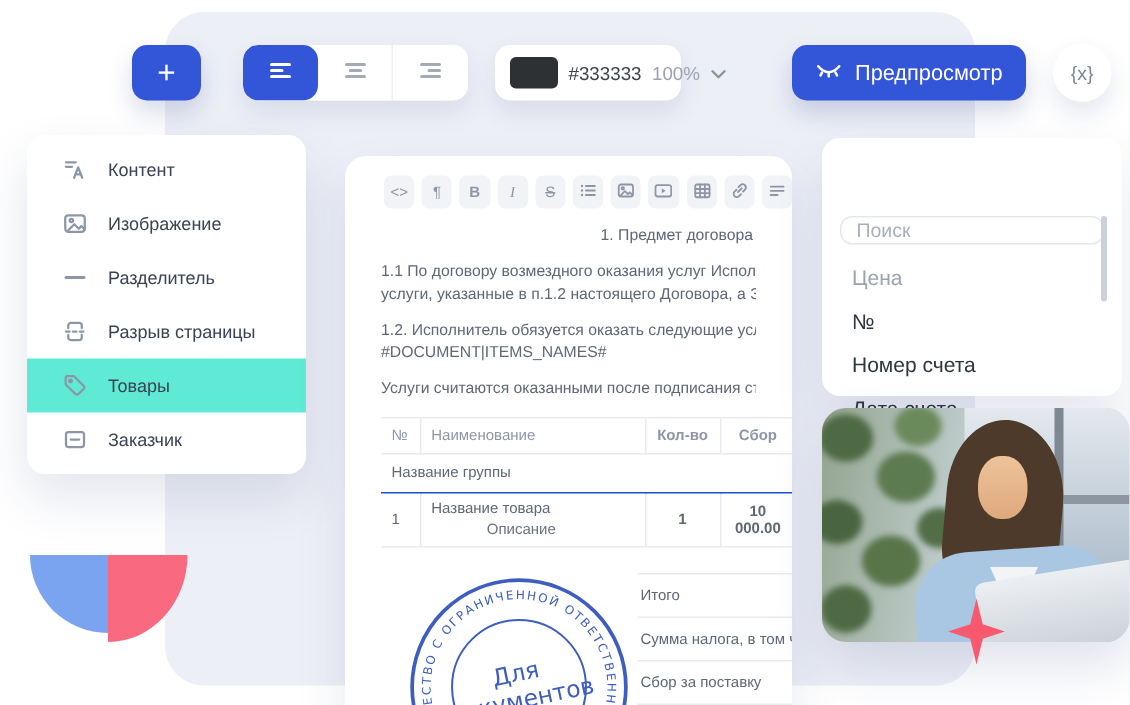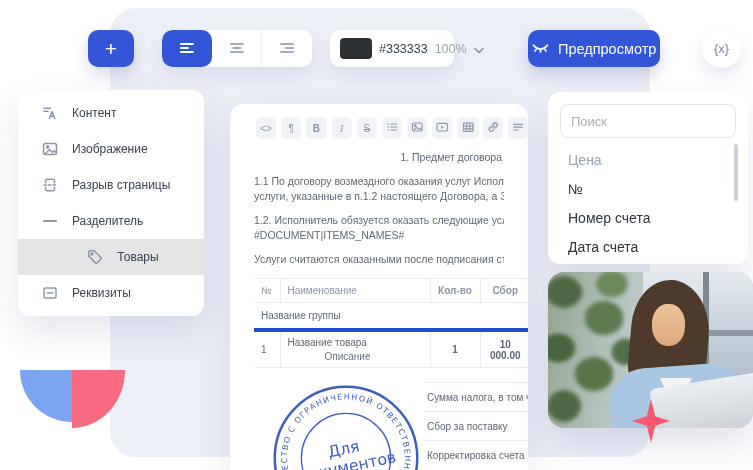--- a/index.html
+++ b/index.html
@@ -26,33 +26,33 @@
   .align-seg{flex:1;display:flex;align-items:center;justify-content:center;cursor:pointer;background:#fff;}
   .align-seg.active{background:#3356d8;border-radius:10px;}
   .align-seg + .align-seg{border-left:1px solid #eef0f4;}
   .align-seg.active + .align-seg{border-left:none;}
   .color-picker{position:absolute;left:330px;top:30px;width:124px;height:37px;border-radius:10px;
            background:#fff;display:flex;align-items:center;gap:7px;padding:0 10px;box-sizing:border-box;
            box-shadow:0 8px 16px rgba(38,58,128,.10);cursor:pointer;}
   .swatch{width:32px;height:21px;border-radius:4px;background:#2e3133;flex:0 0 auto;}
   .hex{font-size:12.5px;color:#3a4150;}
   .opacity{font-size:12.5px;color:#9aa3b2;}
-  .btn-preview{position:absolute;left:528px;top:30px;height:37px;padding:0 4px;border-radius:10px;
+  .btn-preview{position:absolute;left:528px;top:30px;height:37px;padding:0 16px;border-radius:10px;
            background:#3356d8;color:#fff;font-size:14.5px;display:flex;align-items:center;gap:9px;
            box-shadow:0 8px 16px rgba(38,58,128,.20);cursor:pointer;}
   .btn-vars{position:absolute;left:702px;top:29px;width:39px;height:39px;border-radius:50%;background:#fff;
            color:#7d8494;font-size:13px;display:flex;align-items:center;justify-content:center;
            box-shadow:0 8px 16px rgba(38,58,128,.12);cursor:pointer;}
 
   
   .menu{position:absolute;left:18px;top:90px;width:186px;background:#fff;border-radius:12px;
         padding:5px 0;box-shadow:0 16px 34px rgba(33,47,103,.12);}
   .mi{height:36px;display:flex;align-items:center;gap:13px;padding:0 0 0 23px;cursor:pointer;
       font-size:12px;color:#3a4254;}
-  .mi.active{background:#e5e5e5;justify-content:center;}
+  .mi.active{background:#5eead4;}
   .micon{width:18px;height:18px;flex:0 0 auto;display:flex;}
   .micon svg{stroke:#8d96a9;fill:none;stroke-width:1.5;stroke-linecap:round;stroke-linejoin:round;}
 
   
   .doc{position:absolute;left:230px;top:104px;width:298px;height:400px;background:#fff;
        border-radius:14px;box-shadow:0 16px 34px rgba(33,47,103,.10);overflow:hidden;}
   .etoolbar{display:flex;gap:5px;padding:13px 0 0 26px;}
   .ebtn{width:24px;height:22px;border-radius:5px;background:#f2f3f7;display:flex;align-items:center;
         justify-content:center;cursor:pointer;color:#8e96a6;font-size:10px;}
   .ebtn svg{stroke:#8e96a6;fill:none;stroke-width:1.2;stroke-linecap:round;stroke-linejoin:round;}
@@ -64,32 +64,32 @@
   .line{white-space:nowrap;overflow:hidden;line-height:15px;}
   .para{margin-top:9px;}
   .ptable{border-collapse:collapse;table-layout:fixed;width:276px;font-size:10px;margin-top:11px;
           color:#5f6777;}
   .ptable th{color:#8e96a6;font-weight:400;text-align:left;padding:6px 7px;
              border-top:1px solid #e9ebf1;border-bottom:1px solid #e9ebf1;}
   .ptable td{padding:5px 7px;}
   .ptable .ctr{text-align:center;font-weight:bold;}
   .ptable th+th{border-left:1px solid #e9ebf1;}
   .ptable .item-row td+td{border-left:1px solid #e9ebf1;}
-  .ptable .group-row td{border-bottom:4px solid #1d4ed8;padding:7px 7px;}
+  .ptable .group-row td{border-bottom:1px solid #1d4ed8;padding:7px 7px;}
   .ptable .item-row td{border-bottom:1px solid #e9ebf1;}
   .idesc{color:#6a7282;margin-top:3px;padding-left:37px;}
   .totals{position:absolute;left:195px;top:278px;width:103px;font-size:10px;color:#5f6777;}
   .trow{border-top:1px solid #e9ebf1;padding:9px 0 8px 2px;white-space:nowrap;overflow:hidden;cursor:pointer;}
   .stamp{position:absolute;left:40px;top:278px;width:152px;height:152px;}
 
   
   .fields{position:absolute;left:548px;top:92px;width:200px;height:172px;background:#fff;border-radius:12px;
           box-shadow:0 16px 34px rgba(33,47,103,.10);box-sizing:border-box;padding:12px 12px 0 12px;}
-  .search{width:100%;height:34px;border:1px solid #e4e7ee;border-radius:8px;box-sizing:border-box;
-          padding:0 10px;font-size:13px;color:#ec4899;font-family:"Liberation Sans",sans-serif;outline:none;}
+  .search{width:100%;height:19px;border:1px solid #e4e7ee;border-radius:8px;box-sizing:border-box;
+          padding:0 10px;font-size:13px;color:#ec4899;font-family:"Liberation Sans",sans-serif;outline:none;margin-top:40px;}
   .search::placeholder{color:#a7aebc;}
   .fgroup{margin:14px 0 0 8px;font-size:14px;color:#9aa3b2;}
   .fitem{margin:13px 0 0 8px;font-size:14px;color:#2e3440;cursor:pointer;}
   .fscroll{position:absolute;right:10px;top:52px;width:4px;height:57px;border-radius:2px;background:#ccd0da;cursor:pointer;}
 
   
   .photo{position:absolute;left:548px;top:272px;width:205px;height:156px;border-radius:16px;overflow:hidden;
          box-shadow:0 16px 34px rgba(33,47,103,.14);background:linear-gradient(100deg,#93a48e,#b9c7c4 38%,#ccd6da 62%,#bfccd8);}
   .photo *{position:absolute;}
   .ph-window{right:-8px;top:0;width:118px;height:112px;background:linear-gradient(180deg,#e3e9ee,#aebdcb);}
@@ -193,51 +193,51 @@
             <rect x="2.5" y="3.5" width="13" height="11" rx="2"></rect>
             <circle cx="6.6" cy="7" r="1.1"></circle>
             <path d="M4.5 13.5 8.5 9.5l3 3 1.8-1.8 2.2 2.3"></path>
           </svg>
       </span>
       <span>Изображение</span>
     </div>
     <div class="mi">
       <span class="micon">
         <svg viewBox="0 0 18 18" width="18" height="18">
+            <path d="M3 9h12" stroke-width="2"></path>
+          </svg>
+      </span>
+      <span>Разделитель</span>
+    </div>
+    <div class="mi">
+      <span class="micon">
+        <svg viewBox="0 0 18 18" width="18" height="18">
             <path d="M4.5 6.8V5A1.7 1.7 0 0 1 6.2 3.3h5.6A1.7 1.7 0 0 1 13.5 5v1.8M4.5 11.2V13a1.7 1.7 0 0 0 1.7 1.7h5.6a1.7 1.7 0 0 0 1.7-1.7v-1.8"></path>
             <path d="M3 9h12" stroke-dasharray="2.4 2.2"></path>
           </svg>
       </span>
       <span>Разрыв страницы</span>
     </div>
-    <div class="mi">
-      <span class="micon">
-        <svg viewBox="0 0 18 18" width="18" height="18">
-            <path d="M3 9h12" stroke-width="2"></path>
-          </svg>
-      </span>
-      <span>Разделитель</span>
-    </div>
     <div class="mi active">
       <span class="micon">
         <svg viewBox="0 0 18 18" width="18" height="18">
             <path d="M2.8 8.3V4.1a1.3 1.3 0 0 1 1.3-1.3h4.2l6.4 6.4a1.5 1.5 0 0 1 0 2.1l-3.3 3.3a1.5 1.5 0 0 1-2.1 0z"></path>
             <circle cx="6" cy="6" r="0.9"></circle>
           </svg>
       </span>
       <span>Товары</span>
     </div>
     <div class="mi">
       <span class="micon">
         <svg viewBox="0 0 18 18" width="18" height="18">
             <rect x="3" y="4" width="12" height="10" rx="1.6"></rect>
             <path d="M6.2 9h5.6"></path>
           </svg>
       </span>
-      <span>Реквизиты</span>
+      <span>Заказчик</span>
     </div>
   </div>
 
   <div class="doc">
     <div class="etoolbar">
       <div class="ebtn">
           <span>&lt;&gt;</span>
         </div>
       <div class="ebtn">
           <span>¶</span>
@@ -330,20 +330,21 @@
               <div class="idesc">Описание</div>
             </td>
             <td class="ctr">1</td>
             <td class="ctr">10 000.00</td>
           </tr>
         </tbody>
       </table>
     </div>
 
     <div class="totals">
+      <div class="trow">Итого</div>
       <div class="trow">Сумма налога, в том числе</div>
       <div class="trow">Сбор за поставку</div>
       <div class="trow">Корректировка счета</div>
     </div>
 
     <div class="stamp">
       <svg viewBox="0 0 160 160" width="152" height="152">
         <defs>
             <path id="stampArc" d="M 29,115.5 A 62,62 0 1 1 131,115.5" fill="none"></path>
           </defs>

